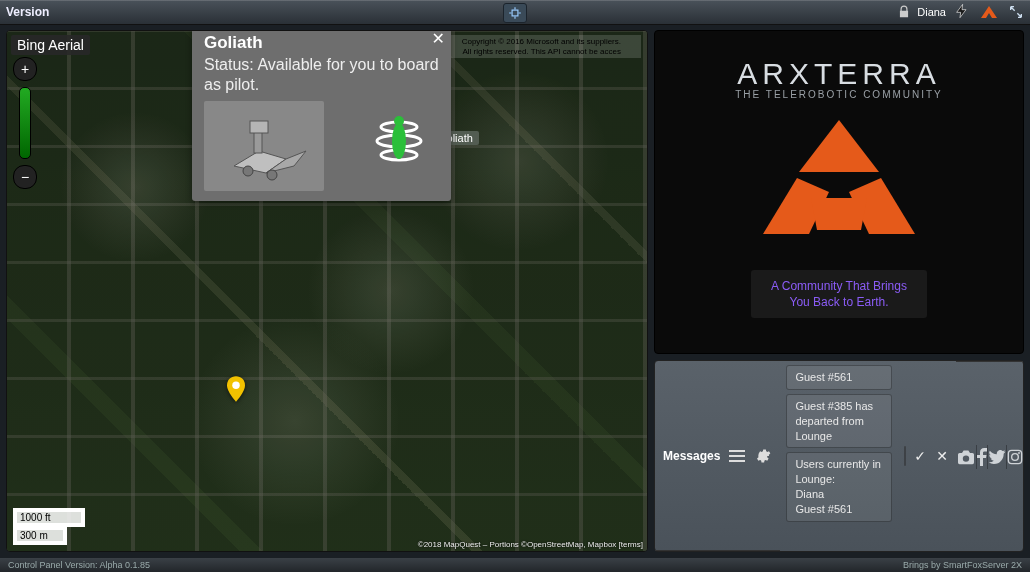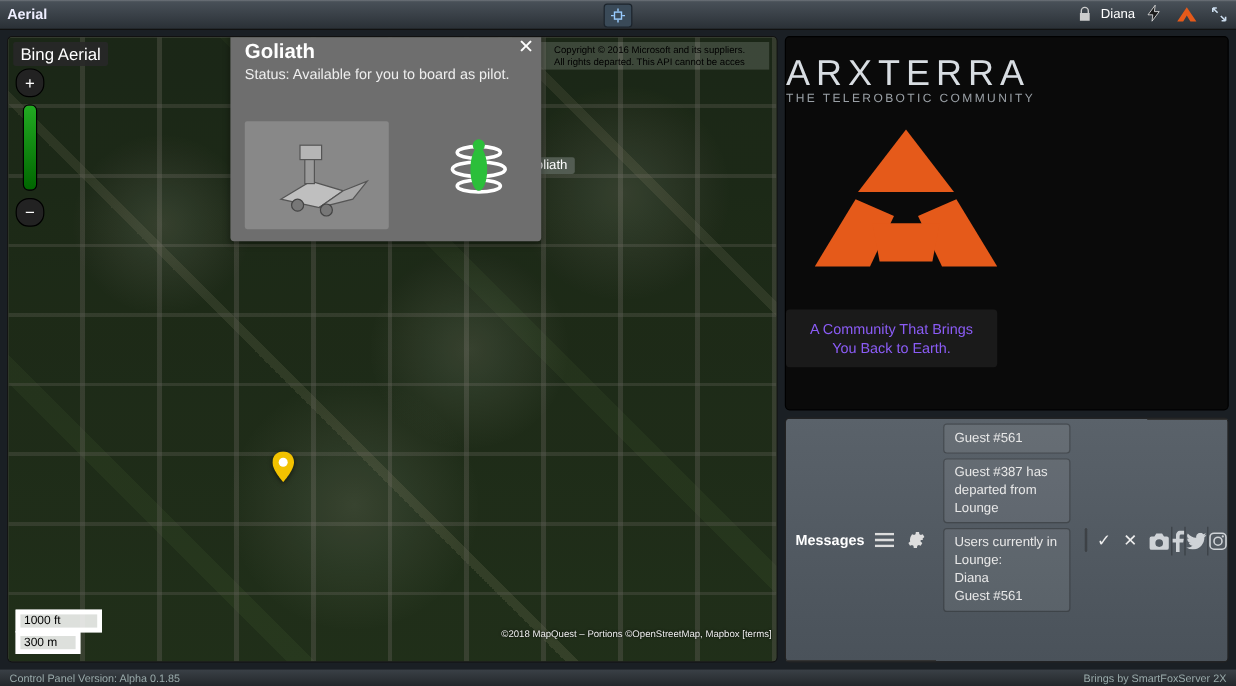--- a/index.html
+++ b/index.html
@@ -25,40 +25,40 @@
   .map-bg::after{content:"";position:absolute;inset:0;background:
      radial-gradient(circle at 20% 30%,rgba(200,200,180,.15),transparent 12%),
      radial-gradient(circle at 60% 50%,rgba(200,200,180,.15),transparent 18%),
      radial-gradient(circle at 80% 25%,rgba(200,200,180,.15),transparent 14%),
      radial-gradient(circle at 45% 75%,rgba(200,200,180,.15),transparent 20%);}
   .map-label{position:absolute;top:4px;left:4px;background:rgba(40,40,40,.9);color:#fff;font-size:14px;padding:2px 6px;border-radius:2px}
   .zoom-ctrl{position:absolute;top:26px;left:6px;display:flex;flex-direction:column;gap:2px}
   .zoom-ctrl .zbtn{width:22px;height:22px;background:#222;border:1px solid #000;border-radius:11px;color:#fff;display:flex;align-items:center;justify-content:center;font-size:14px;cursor:pointer}
   .zoom-slider{width:10px;height:70px;background:linear-gradient(#2a2,#060);border-radius:5px;margin:4px auto;border:1px solid #000}
   .bing-logo{position:absolute;top:6px;right:200px;color:#fff;font-size:10px;font-style:italic;font-weight:bold;opacity:.8}
-  .copyright{position:absolute;top:4px;right:6px;color:#000;font-size:8px;text-align:left;line-height:1.2;background:rgba(255,255,255,.15);padding:2px 20px}
-  .attribution{position:absolute;bottom:18px;right:4px;color:#eee;font-size:8px;text-shadow:0 0 2px #000}
+  .copyright{position:absolute;top:4px;right:6px;color:#000;font-size:8px;text-align:right;line-height:1.2;background:rgba(255,255,255,.15);padding:2px 20px}
+  .attribution{position:absolute;bottom:2px;right:4px;color:#eee;font-size:8px;text-shadow:0 0 2px #000}
   .scale{position:absolute;bottom:6px;left:6px;}
   .scale div{background:rgba(255,255,255,.85);color:#000;font-size:10px;padding:0 3px;border:4px solid #ffffff;margin-top:-1px}
   .scale .s1{width:58px}
   .scale .s2{width:40px}
   .marker-yellow{position:absolute;left:220px;top:345px;width:18px;height:26px}
   .marker-yellow svg{filter:drop-shadow(0 1px 2px rgba(0,0,0,.6))}
   .marker-green{position:absolute;left:410px;top:110px;width:18px;height:26px}
   .marker-green svg{filter:drop-shadow(0 1px 2px rgba(0,0,0,.6))}
   .hand-icon{position:absolute;left:395px;top:128px;width:22px;height:22px;background:#fff;border-radius:50%;display:flex;align-items:center;justify-content:center;font-size:13px}
   .robot-label{position:absolute;left:425px;top:100px;background:rgba(90,100,90,.85);color:#fff;font-size:11px;padding:1px 6px;border-radius:2px}
   .popup{position:absolute;left:185px;top:-6px;width:235px;height:160px;background:#6e6e6e;border-radius:3px;color:#fff;padding:8px 12px;box-shadow:0 2px 6px rgba(0,0,0,.4)}
   .popup .close{position:absolute;top:4px;right:6px;font-size:16px;cursor:pointer;color:#fff}
   .popup h3{margin:0 0 2px 0;font-size:17px;font-weight:bold}
-  .popup .status{font-size:12px;color:#eee;line-height:1.25}
+  .popup .status{font-size:16px;color:#eee;line-height:1.25}
   .popup .thumb{position:absolute;left:12px;bottom:10px;width:120px;height:90px;background:#888;border-radius:2px;display:flex;align-items:center;justify-content:center}
   .popup .signal{position:absolute;right:22px;bottom:30px;width:60px;height:60px;display:flex;align-items:center;justify-content:center}
   .right-pane{width:370px;display:flex;flex-direction:column;gap:6px}
-  .brand-card{background:#0a0a0a;border:1px solid #000;border-radius:4px;height:296px;display:flex;flex-direction:column;align-items:flex-start;justify-content:flex-start;position:relative;padding-top:14px}
+  .brand-card{background:#0a0a0a;border:1px solid #000;border-radius:4px;height:296px;display:flex;flex-direction:column;align-items:center;justify-content:flex-start;position:relative;padding-top:26px}
   .brand-title{color:#d8dde2;font-size:30px;letter-spacing:5px;font-weight:300}
   .brand-sub{color:#9aa0a6;font-size:10px;letter-spacing:2px;margin-top:-2px}
   .brand-logo{margin-top:12px;width:200px;height:150px}
   .brand-tag{background:#1a1a1a;color:#8b5cf6;font-size:12px;text-align:center;padding:8px 20px;border-radius:3px;margin-top:8px;line-height:1.35}
   .msg-panel{flex:1;background:linear-gradient(#5a626a,#4a525a);border:1px solid #222;border-radius:4px;display:flex;flex-direction:row;min-height:0}
   .msg-head{display:flex;align-items:center;padding:4px 8px;color:#fff;font-weight:bold;font-size:12px;border-bottom:1px solid #333}
   .msg-head .spacer{flex:1}
   .msg-head .ibtn{width:18px;height:18px;margin-left:8px;cursor:pointer;color:#ddd;display:flex;align-items:center;justify-content:center}
   .msg-body{flex:1;padding:4px 6px;overflow:hidden;display:flex;flex-direction:column;gap:4px}
   .msg-item{background:rgba(255,255,255,.08);border:1px solid rgba(0,0,0,.3);border-radius:3px;padding:4px 8px;color:#e8e8e8;font-size:11px;line-height:1.35}
@@ -69,21 +69,21 @@
   .social-row{display:flex;justify-content:space-around;align-items:center;padding:4px 0;border-top:1px solid #333}
   .social-btn{flex:1;height:24px;display:flex;align-items:center;justify-content:center;color:#d0d4d8;cursor:pointer;border-left:1px solid rgba(0,0,0,.3)}
   .social-btn:first-child{border-left:none}
   .bottombar{position:absolute;left:0;right:0;bottom:0;height:14px;background:linear-gradient(#3a4046,#22262a);font-size:9px;color:#9aa;display:flex;align-items:center;padding:0 8px}
   .bottombar .spacer{flex:1}
 </style>
 </head>
 <body>
 
 <div class="topbar">
-  <span class="title">Aerial</span>
+  <span class="title">Version</span>
   <div class="center-btn">
     <svg width="14" height="14" viewBox="0 0 24 24" fill="none" stroke="#9cf" stroke-width="2">
         <rect x="7" y="7" width="10" height="10"></rect>
         <path d="M12 2v4M12 18v4M2 12h4M18 12h4"></path>
       </svg>
   </div>
   <span class="spacer"></span>
   <span class="lock">
     <svg width="14" height="14" viewBox="0 0 24 24" fill="#ccc">
         <path d="M6 10V7a6 6 0 0112 0v3h1v11H5V10h1zm2 0h8V7a4 4 0 00-8 0v3z"></path>
@@ -112,21 +112,21 @@
     <div class="map-bg"></div>
     <div class="map-label">Bing Aerial</div>
     <div class="zoom-ctrl">
       <div class="zbtn">+</div>
       <div class="zoom-slider"></div>
       <div class="zbtn">−</div>
     </div>
     <div class="bing-logo">bing</div>
     <div class="copyright">
       <span>Copyright © 2016 Microsoft and its suppliers.</span><br>
-      <span>All rights departed. This API cannot be acces</span>
+      <span>All rights reserved. This API cannot be acces</span>
     </div>
     <div class="robot-label">Goliath</div>
     <div class="marker-green">
       <svg width="18" height="26" viewBox="0 0 24 34">
           <path d="M12 0C5 0 0 5 0 12c0 9 12 22 12 22s12-13 12-22C24 5 19 0 12 0z" fill="#2bbf3a"></path>
           <circle cx="12" cy="12" r="5" fill="#fff"></circle>
         </svg>
     </div>
     <div class="hand-icon">✋</div>
     <div class="marker-yellow">
@@ -198,21 +198,21 @@
             </svg>
         </span>
         <span class="ibtn">
           <svg width="16" height="16" viewBox="0 0 24 24" fill="#ddd">
               <path d="M12 8a4 4 0 100 8 4 4 0 000-8zm9 4a8.9 8.9 0 00-.2-2l2.2-1.7-2-3.4-2.6 1a9 9 0 00-1.7-1l-.4-2.8h-4l-.4 2.8a9 9 0 00-1.7 1l-2.6-1-2 3.4L5.2 10A8.9 8.9 0 005 12c0 .7.1 1.3.2 2l-2.2 1.7 2 3.4 2.6-1c.5.4 1.1.7 1.7 1l.4 2.8h4l.4-2.8c.6-.3 1.2-.6 1.7-1l2.6 1 2-3.4-2.2-1.7c.1-.7.2-1.3.2-2z"></path>
             </svg>
         </span>
       </div>
       <div class="msg-body">
         <div class="msg-item small">Guest #561</div>
-        <div class="msg-item">Guest #387 has departed from Lounge</div>
+        <div class="msg-item">Guest #385 has departed from Lounge</div>
         <div class="msg-item" style="white-space:pre-line">Users currently in Lounge:
 Diana
 Guest #561</div>
       </div>
       <div class="msg-input-row">
         <div class="msg-input" placeholder=""></div>
         <span class="chk">✓</span>
         <span class="xb">✕</span>
       </div>
       <div class="social-row">

